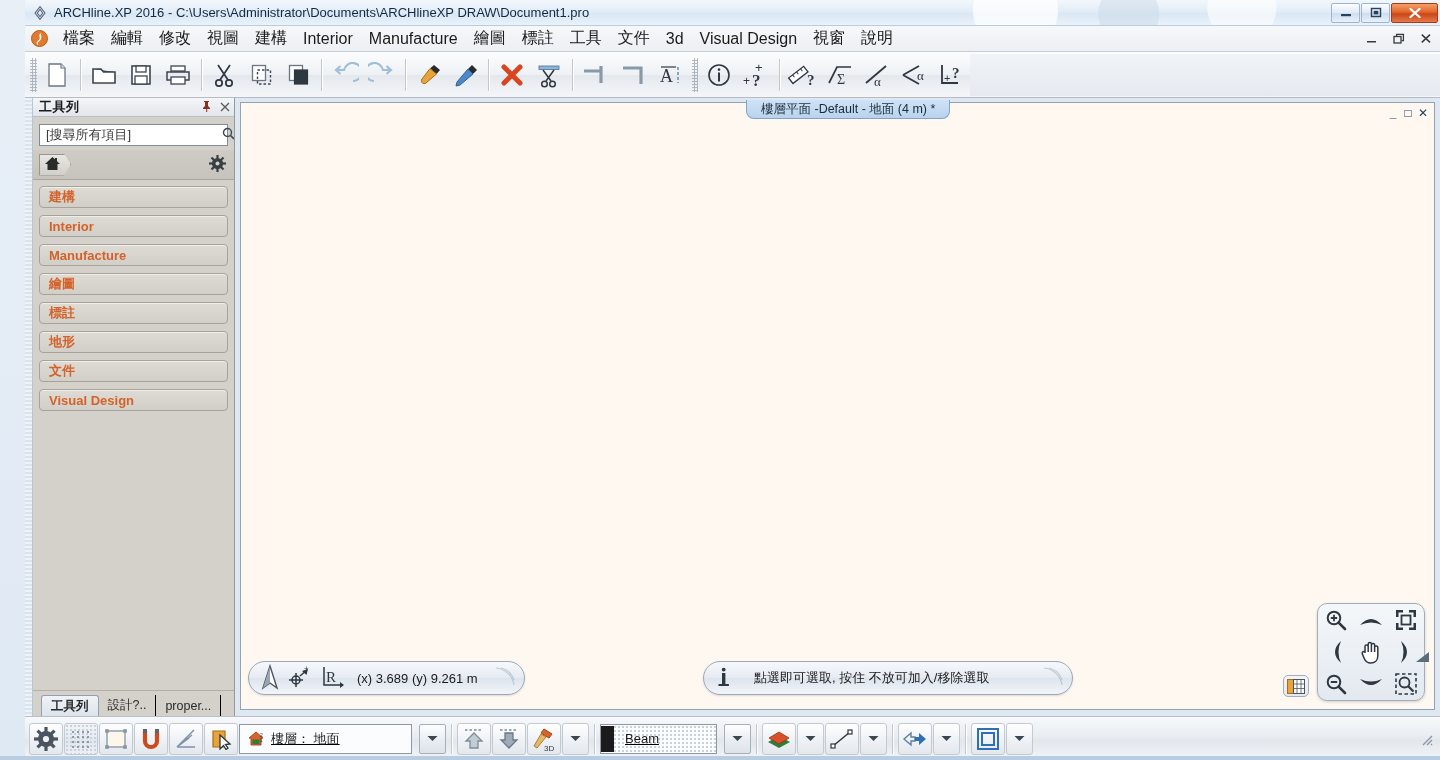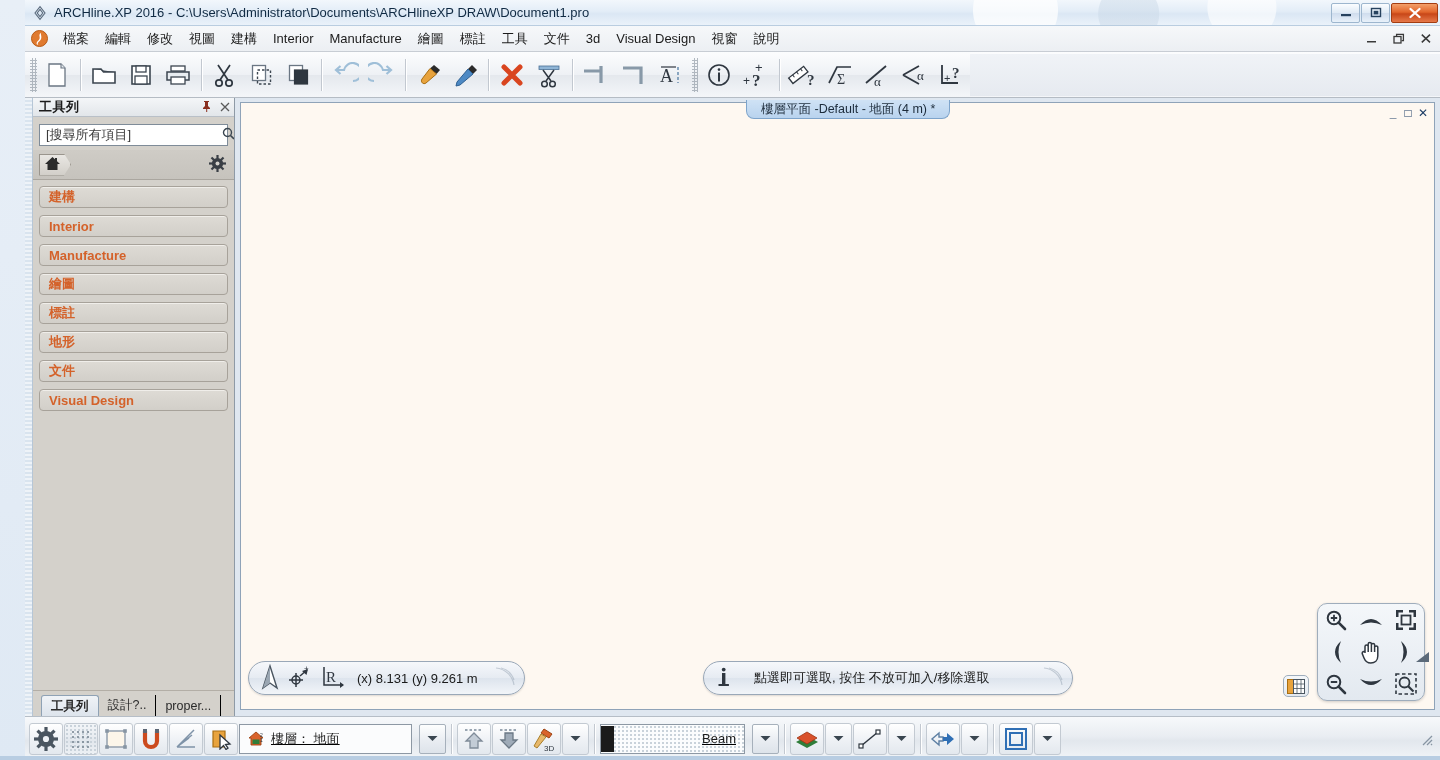--- a/index.html
+++ b/index.html
@@ -61,21 +61,21 @@
   
   .menubar {
     height: 26px; flex: 0 0 26px;
     background: linear-gradient(180deg,#f6f8fa 0%,#eceff3 100%);
     border-bottom: 1px solid #c8cdd4;
     display: flex; align-items: center; padding-left: 6px;
     position: relative;
   }
   .menu-orb { width:17px; height:17px; margin-right:7px; flex:0 0 17px;}
   .menu-item {
-    padding: 3px 8px; font-size: 13px; color: #1b1b1b; white-space: nowrap;
+    padding: 3px 8px; font-size: 16px; color: #1b1b1b; white-space: nowrap;
     cursor: default; border-radius: 2px;
   }
   .menu-winbtns { margin-left:auto; display:flex; align-items:center; padding-right:8px; gap:14px; color:#333; }
   .mini-btn { width:13px; height:13px; display:flex; align-items:center; justify-content:center;}
 
   
   .toolbar {
     height: 46px; flex:0 0 46px;
     background: linear-gradient(180deg,#fcfdfe 0%,#eef1f5 50%,#e4e8ed 51%,#f4f6f9 100%);
     border-bottom: 1px solid #b5bcc4;
@@ -244,21 +244,21 @@
     border:1px solid #8d98a4; background:#fbfcfd;
   }
   .combo .cval { padding: 0 8px; font-size:13px; color:#1b1b1b; white-space:nowrap; display:flex; align-items:center; gap:6px;}
   .combo-arrow {
     width:27px; height:30px; margin-left:6px;
     border:1px solid #a6b0bb; border-radius:2px;
     background: linear-gradient(180deg,#fdfefe 0%,#e9edf2 55%,#dde3ea 100%);
     display:flex; align-items:center; justify-content:center;
   }
   .floorcombo { width:173px; }
-  .beamcombo { width:145px;justify-content:space-between; }
+  .beamcombo { width:117px; }
   .swatch { width:13px; height:26px; background:#1b1b1b; margin-right:3px;}
   .bb-arrow-only {
     width:27px; height:32px; border:1px solid #c3cad2; border-radius:3px;
     background: linear-gradient(180deg,#ffffff 0%,#eef1f5 55%,#e3e8ee 100%);
     display:flex; align-items:center; justify-content:center;
   }
   .dotty { background-image: radial-gradient(circle,#c9d2da 1px, transparent 1.1px); background-size:4px 4px; }
   .resizegrip { margin-left:auto; width:14px; height:14px; margin-right:3px;}
   .hscroll { position:absolute; left:0; right:0; bottom:0; height:4px; background:#b8cde2;}
 </style>
@@ -622,21 +622,21 @@
               <text x="17" y="7" font-size="8" fill="#2f3740">+</text>
             </svg>
           </span>
           <span>
             <svg width="26" height="26" viewBox="0 0 26 26">
               <path d="M5 3 V21 H24" stroke="#2f3740" stroke-width="1.5" fill="none"></path>
               <path d="M21 18 L25 21 L21 24" fill="#2f3740"></path>
               <text x="7" y="18" font-family="Liberation Serif, serif" font-size="15" fill="#2f3740">R</text>
             </svg>
           </span>
-          <span class="coordtext">(x) 8.131   (y) 9.261 m</span>
+          <span class="coordtext">(x) 3.689   (y) 9.261 m</span>
           <svg class="arc" width="22" height="22">
             <path d="M2 1 A20 20 0 0 1 20 18" fill="none" stroke="#97a5b4" stroke-width="1.2"></path>
             <path d="M7 1 A18 18 0 0 1 20 13" fill="none" stroke="#97a5b4" stroke-width="1.2"></path>
           </svg>
         </div>
 
         <div class="pill statuspill">
           <span>
             <svg width="16" height="24" viewBox="0 0 16 24">
               <rect x="6" y="8" width="3.4" height="11" fill="#2f3740"></rect>

